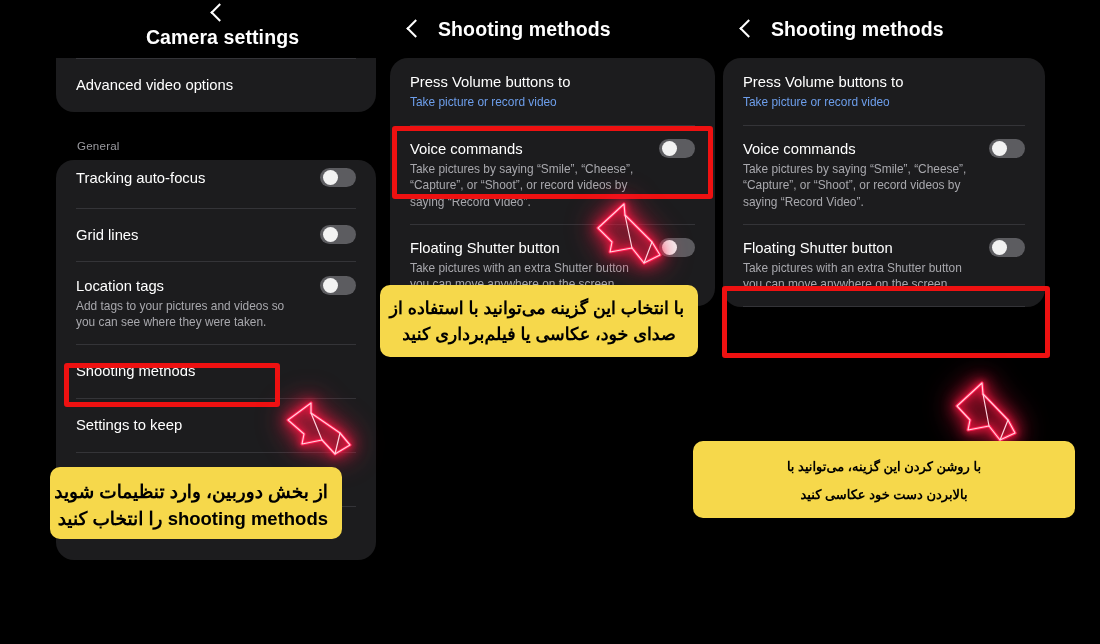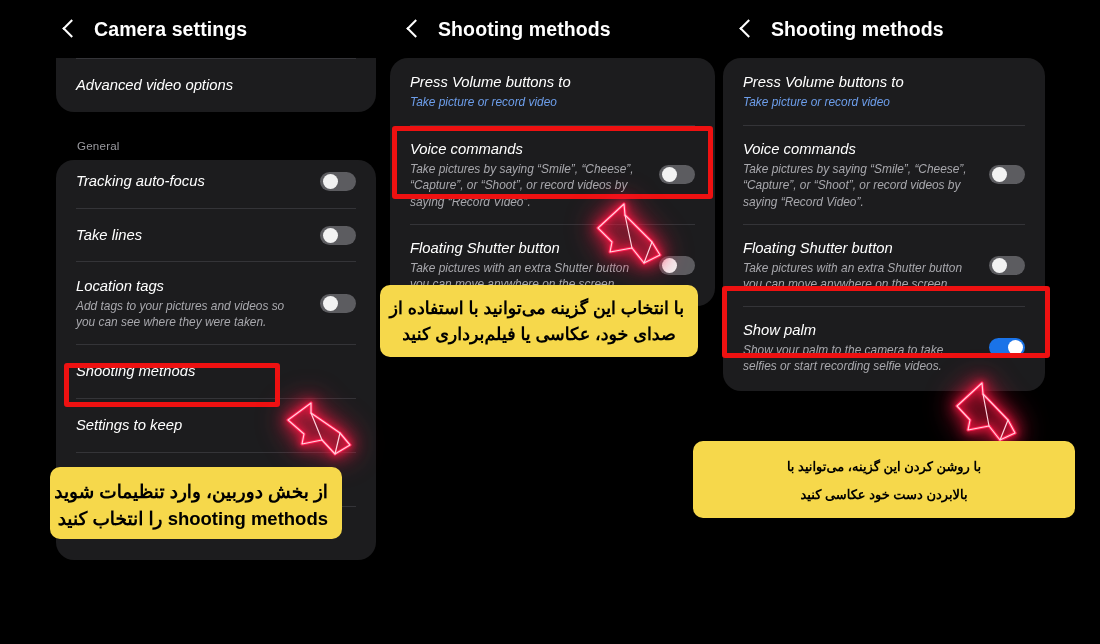--- a/index.html
+++ b/index.html
@@ -56,43 +56,42 @@
     border-bottom: 2px solid #ffffff;
     transform: rotate(45deg);
   }
   .panel-title {
     color: #ffffff;
     font-size: 19.5px;
     font-weight: bold;
     letter-spacing: 0.1px;
     white-space: nowrap;
   }
-  #panel-1 .panel-header { padding-left: 56px; }
+  #panel-1 .panel-header { padding-left: 43px; flex-direction: column; }
   #panel-1 .panel-title { margin-left: 12px; }
   #panel-2 .panel-header { padding-left: 10px; }
   #panel-2 .panel-title { margin-left: 12px; }
   #panel-3 .panel-header { padding-left: 18px; }
   #panel-3 .panel-title { margin-left: 12px; }
 
   
   .card {
     position: absolute;
     background: #1c1c1e;
     border-radius: 18px;
     overflow: hidden;
   }
   .card.flat-top { border-top-left-radius: 0; border-top-right-radius: 0; }
 
   .row {
     position: relative;
     padding: 13px 20px 14px 20px;
     min-height: 48px;
     display: flex;
-    align-items: center;
-    font-style: italic;
+    align-items: flex-start;
   }
   .row-text { flex: 1 1 auto; padding-right: 14px; }
   .row-title {
     color: #ffffff;
     font-size: 14.8px;
     line-height: 20px;
     font-weight: normal;
   }
   .row-sub {
     color: #a8a8ad;
@@ -249,21 +248,21 @@
           <div class="row-title">Tracking auto-focus</div>
         </div>
         <div class="toggle">
             <span class="knob"></span>
           </div>
       </div>
       <div class="divider"></div>
 
       <div class="row" style="padding-top:16px;padding-bottom:16px;">
         <div class="row-text">
-          <div class="row-title">Take lines</div>
+          <div class="row-title">Grid lines</div>
         </div>
         <div class="toggle">
             <span class="knob"></span>
           </div>
       </div>
       <div class="divider"></div>
 
       <div class="row" style="padding-top:14px;padding-bottom:14px;">
         <div class="row-text">
           <div class="row-title">Location tags</div>
@@ -376,29 +375,20 @@
         <div class="row-text">
           <div class="row-title">Floating Shutter button</div>
           <div class="row-sub">Take pictures with an extra Shutter button you can move anywhere on the screen.</div>
         </div>
         <div class="toggle">
             <span class="knob"></span>
           </div>
       </div>
       <div class="divider"></div>
 
-      <div class="row" style="padding-top:13px;padding-bottom:16px;">
-        <div class="row-text">
-          <div class="row-title">Show palm</div>
-          <div class="row-sub">Show your palm to the camera to take selfies or start recording selfie videos.</div>
-        </div>
-        <div class="toggle on">
-            <span class="knob"></span>
-          </div>
-      </div>
     </div>
   </div>
 
   <div class="red-box" style="left:64px; top:363px; width:216px; height:44px;"></div>
 
   <div class="red-box" style="left:392px; top:126px; width:321px; height:73px;"></div>
 
   <div class="red-box" style="left:722px; top:286px; width:328px; height:72px;"></div>
 
   <div class="neon-arrow" style="left:278px; top:398px;">

